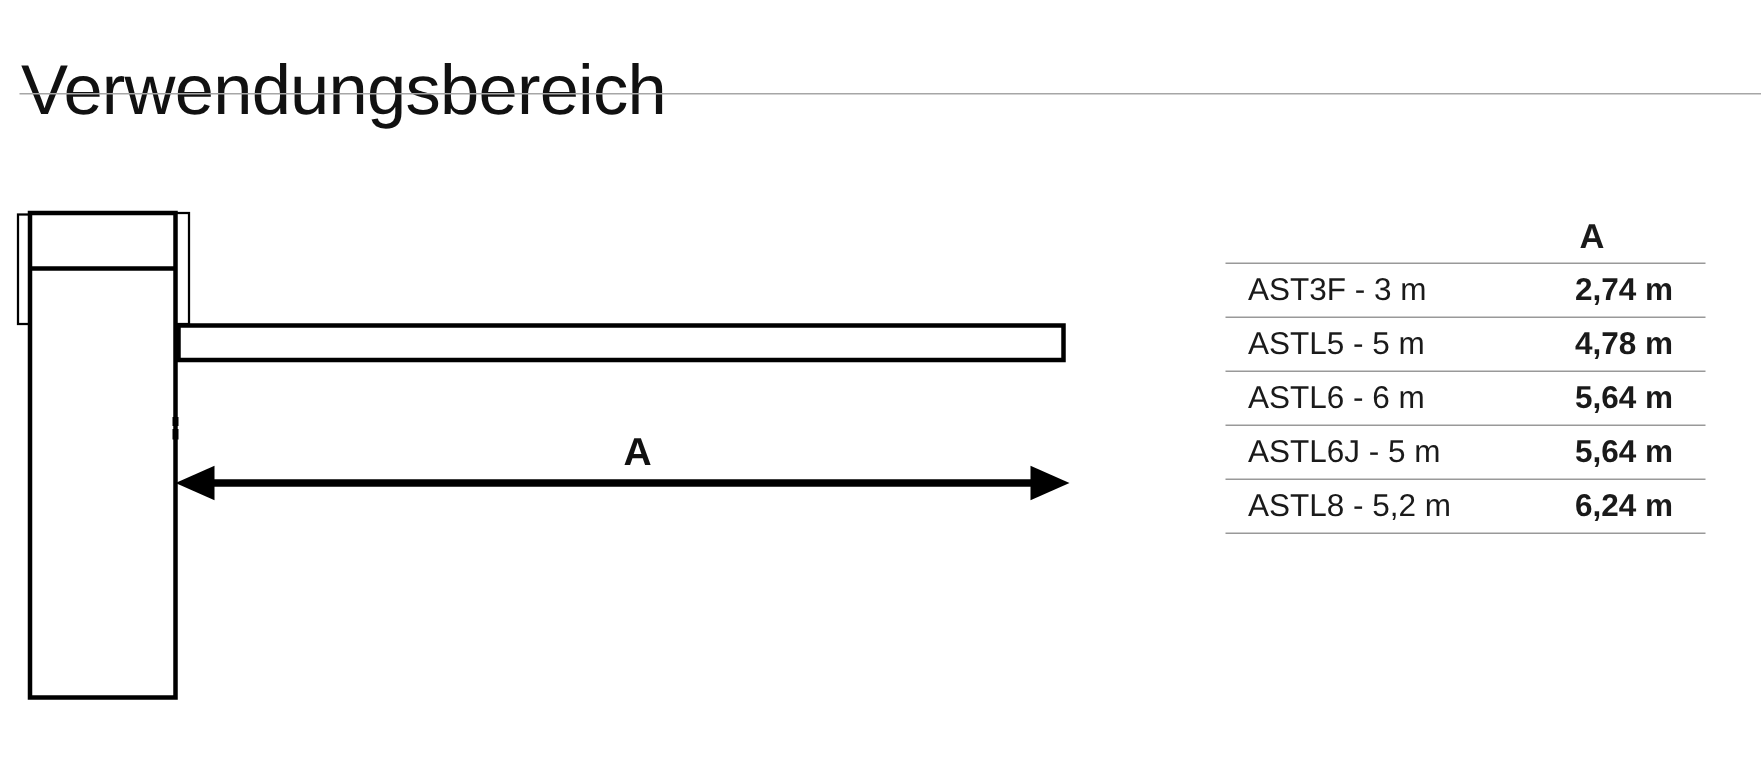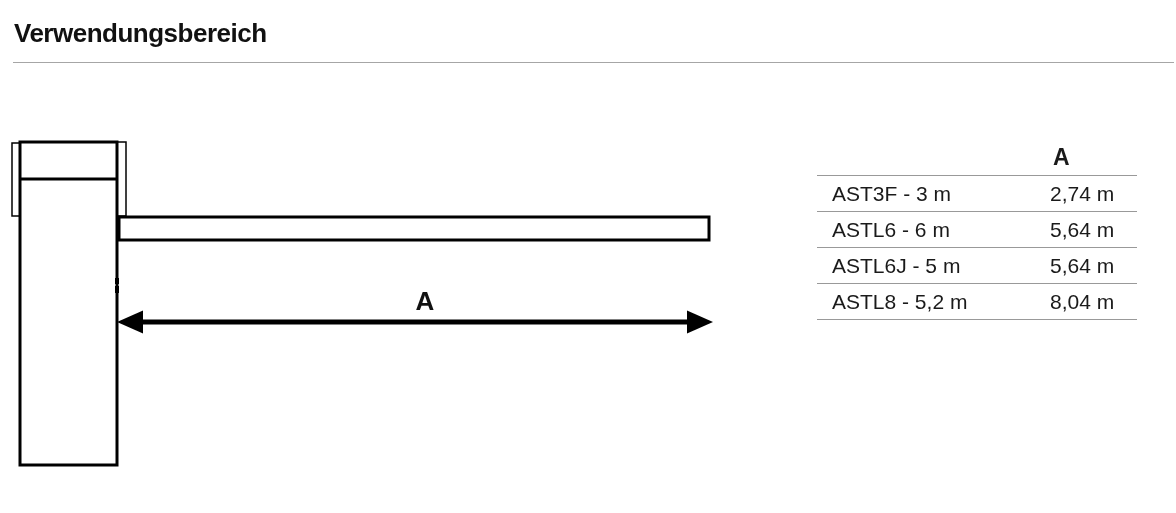--- a/index.html
+++ b/index.html
@@ -12,22 +12,22 @@
     width: 1176px;
     height: 513px;
     overflow: hidden;
     font-family: "Liberation Sans", sans-serif;
     color: #1a1a1a;
   }
   .page-title {
     position: absolute;
     left: 14px;
     top: 1px;
-    font-size: 26px;
-    font-weight: bold;
+    font-size: 47px;
+    font-weight: normal;
     letter-spacing: -0.5px;
     color: #111111;
     white-space: nowrap;
   }
   .title-divider {
     position: absolute;
     left: 13px;
     top: 62px;
     width: 1161px;
     height: 1px;
@@ -76,21 +76,21 @@
     font-weight: normal;
     white-space: nowrap;
     overflow: visible;
   }
   .spec-table th.h-a {
     font-weight: bold;
     font-size: 23px;
     padding-left: 3px;
   }
   .spec-table td.model-cell { padding-left: 15px; }
-  .spec-table td.value-cell { padding-left: 0; }
+  .spec-table td.value-cell { padding-left: 0; font-weight: bold; }
 </style>
 </head>
 <body>
 
 <h1 class="page-title">Verwendungsbereich</h1>
 <div class="title-divider"></div>
 
 <div class="diagram">
   <svg viewBox="0 0 740 513" xmlns="http://www.w3.org/2000/svg">
 
@@ -127,25 +127,29 @@
       <th></th>
       <th class="h-a">A</th>
     </tr>
   </thead>
   <tbody>
     <tr>
       <td class="model-cell">AST3F - 3 m</td>
       <td class="value-cell">2,74 m</td>
     </tr>
     <tr>
+      <td class="model-cell">ASTL5 - 5 m</td>
+      <td class="value-cell">4,78 m</td>
+    </tr>
+    <tr>
       <td class="model-cell">ASTL6 - 6 m</td>
       <td class="value-cell">5,64 m</td>
     </tr>
     <tr>
       <td class="model-cell">ASTL6J - 5 m</td>
       <td class="value-cell">5,64 m</td>
     </tr>
     <tr>
       <td class="model-cell">ASTL8 - 5,2 m</td>
-      <td class="value-cell">8,04 m</td>
+      <td class="value-cell">6,24 m</td>
     </tr>
   </tbody>
 </table>
 
 </body></html>

